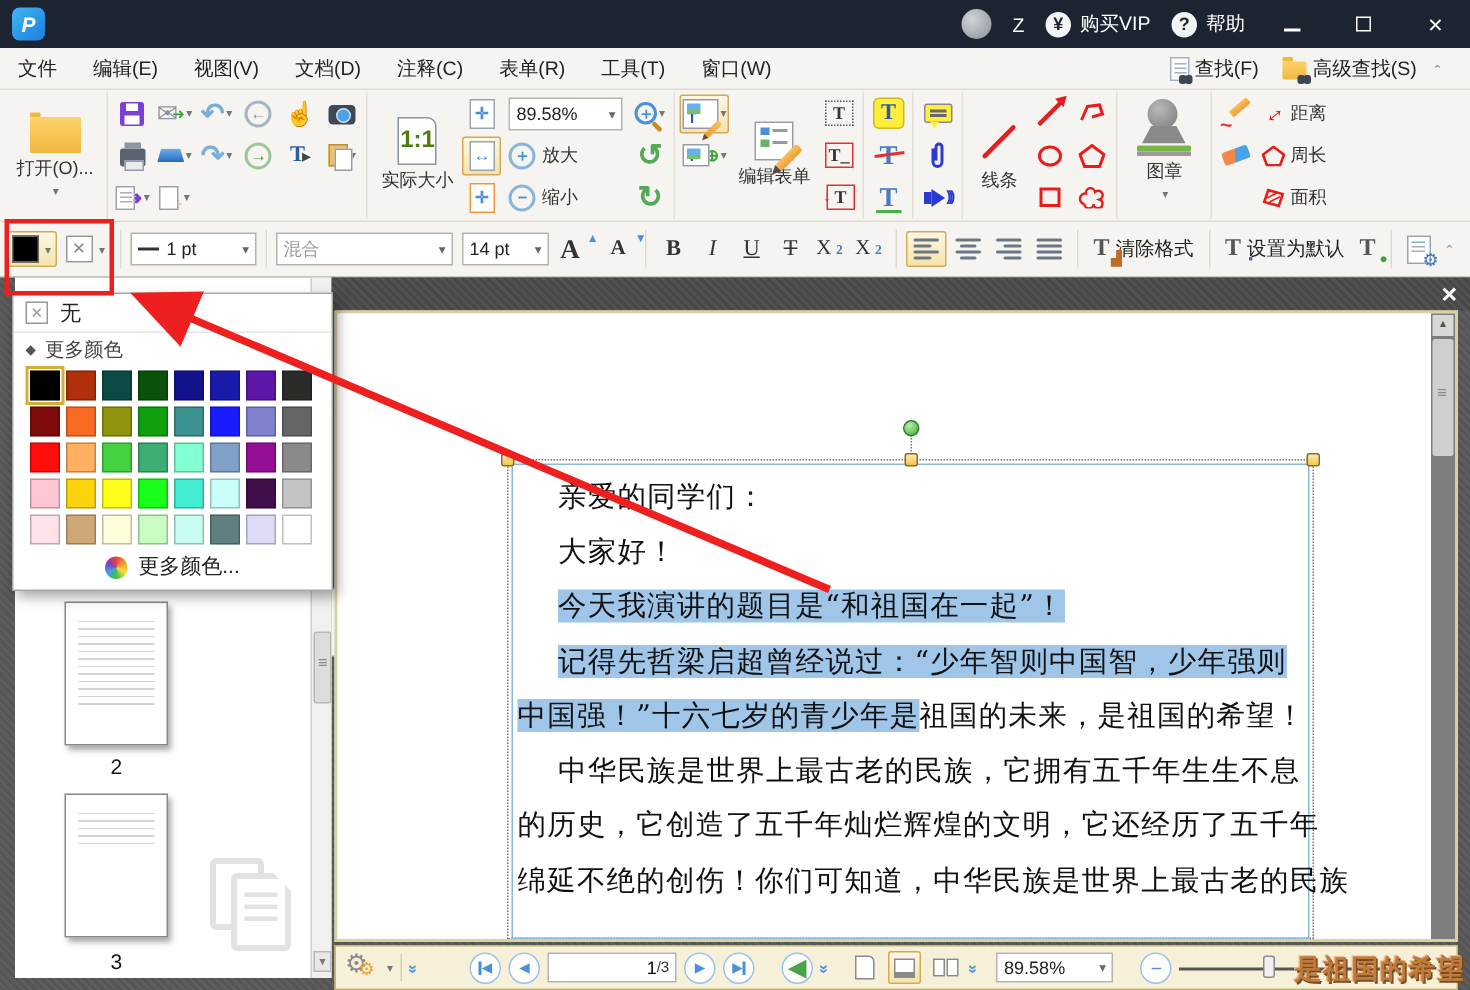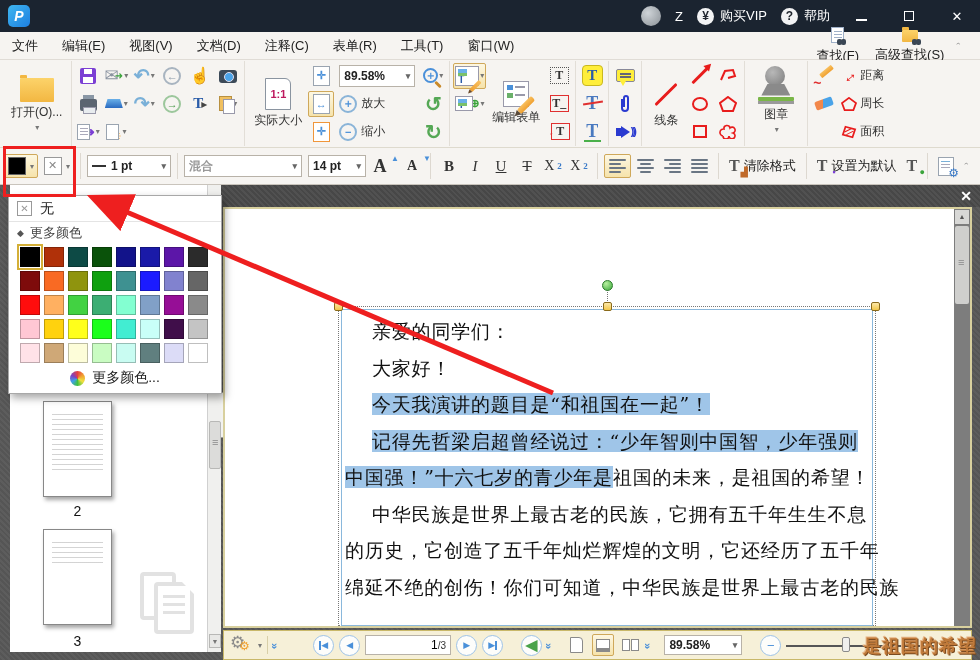--- a/index.html
+++ b/index.html
@@ -17,21 +17,21 @@
   .pill-circle { width:17px; height:17px; border-radius:50%; background:#f2f3f4; color:#20262e; font-size:12px; font-weight:bold; display:flex; align-items:center; justify-content:center; }
   .winbtn { width:34px; height:26px; display:flex; align-items:center; justify-content:center; color:#fff; font-size:13px; }
   .winbtn .maxbox { width:10px; height:10px; border:1.5px solid #fff; }
   .winbtn .minbar { width:11px; height:2px; background:#fff; margin-top:8px; }
 
   
   .menubar { position:absolute; left:0; top:32px; width:980px; height:28px; background:#f6f4f1; border-bottom:1px solid #e0dcd6; display:flex; align-items:center; font-size:13px; color:#222; }
   .menu-items { display:flex; }
   .menu-item { padding:5px 12px; }
   .menu-right { margin-left:auto; display:flex; align-items:center; gap:4px; padding-right:18px; }
-  .findbtn { display:flex; align-items:center; gap:4px; padding:2px 6px; font-size:13px;flex-direction:column; }
+  .findbtn { display:flex; align-items:center; gap:4px; padding:2px 6px; font-size:13px; }
   .doc-mini { width:13px; height:16px; background:#fff; border:1px solid #9fb0c8; position:relative; }
   .doc-mini::before { content:""; position:absolute; left:2px; top:3px; width:8px; height:1.5px; background:#9fb0c8; box-shadow:0 3px 0 #9fb0c8, 0 6px 0 #9fb0c8; }
   .binoc { position:absolute; right:-3px; bottom:-3px; width:9px; height:6px; }
   .binoc::before,.binoc::after { content:""; position:absolute; bottom:0; width:5px; height:6px; border-radius:2px; background:#3a4654; }
   .binoc::before { left:0; } .binoc::after { right:0; }
   .folder-mini { width:16px; height:12px; background:linear-gradient(#fcd36a,#f2b742); border-radius:1px; position:relative; margin-top:3px; }
   .folder-mini::before { content:""; position:absolute; top:-3px; left:0; width:7px; height:3px; background:#f2b742; border-radius:1px 1px 0 0; }
   .chev-up { color:#8a8a8a; font-size:9px; transform:scaleY(.8); }
 
   
@@ -59,24 +59,24 @@
   .camera { width:18px; height:13px; background:#3c4a58; border-radius:3px; position:relative; margin-top:2px; }
   .camera::before { content:""; position:absolute; left:5px; top:2px; width:8px; height:8px; border-radius:50%; background:#4aa3e8; border:1px solid #dde; }
   .tsel { font-family:"Liberation Serif",serif; font-weight:bold; color:#2a5ca8; font-size:15px; }
   .cursor-tri { color:#444; font-size:12px; margin-left:-2px; }
   .paste { width:13px; height:15px; background:#f0c060; border:1px solid #b89040; position:relative; }
   .paste::after { content:""; position:absolute; left:3px; top:2px; width:10px; height:13px; background:#fff; border:1px solid #99a; }
   .pagei { width:13px; height:16px; background:#fff; border:1px solid #9aa4b0; position:relative; }
   .pagei.lines::before { content:""; position:absolute; left:2px; top:3px; width:8px; height:1.5px; background:#aab; box-shadow:0 3px 0 #aab,0 6px 0 #aab; }
   .exparrow { color:#7b3fd4; font-weight:bold; font-size:12px; margin-left:-5px; }
   .newstar { color:#f59a23; font-size:11px; margin-left:-7px; margin-top:10px; }
-  .page11 { width:26px; height:32px; background:#fff; border:1px solid #8a94a0; display:flex; align-items:center; justify-content:center; color:#be185d; font-weight:bold; font-size:11px; border-radius:0 6px 0 0; }
+  .page11 { width:26px; height:32px; background:#fff; border:1px solid #8a94a0; display:flex; align-items:center; justify-content:center; color:#4d7c0f; font-weight:bold; font-size:16px; border-radius:0 6px 0 0; }
   .fitpage { width:17px; height:20px; background:#fff; border:1px solid #9aa4b0; display:flex; align-items:center; justify-content:center; color:#4a90d9; font-size:11px; font-weight:bold; }
   .fitpage.orange { border-color:#f0963a; }
-  .combo { background:#fff; border:1px solid #b8b2a8; height:22px; display:flex; align-items:center; font-size:12px; color:#222; padding:0 4px;font-weight:bold; }
+  .combo { background:#fff; border:1px solid #b8b2a8; height:22px; display:flex; align-items:center; font-size:12px; color:#222; padding:0 4px; }
   .combo .cv { flex:1; }
   .combo .ca { color:#666; font-size:9px; padding-left:4px; }
   .magni { width:15px; height:15px; border:2.5px solid #4a90d9; border-radius:50%; position:relative; display:flex; align-items:center; justify-content:center; color:#4a90d9; font-size:11px; font-weight:bold; }
   .magni::after { content:""; position:absolute; right:-6px; bottom:-5px; width:8px; height:3px; background:#c98a2a; transform:rotate(45deg); border-radius:2px; }
   .rot { font-size:20px; font-weight:bold; color:#55a855; }
   .editc { width:24px; height:20px; background:#fff; border:1px solid #99a; position:relative; }
   .editc::before { content:"T"; position:absolute; left:2px; bottom:0; font-size:10px; color:#2a5ca8; font-weight:bold; }
   .editc::after { content:""; position:absolute; left:2px; top:2px; width:9px; height:7px; background:linear-gradient(#6ab0e8 60%,#7ac06a 60%); }
   .pencil-over { position:absolute; right:-4px; bottom:-3px; width:13px; height:4px; background:linear-gradient(90deg,#f0a030,#f8c060); transform:rotate(-45deg); border-radius:1px; }
   .pencil-over::before { content:""; position:absolute; left:-4px; top:0; border-top:2px solid transparent; border-bottom:2px solid transparent; border-right:4px solid #6a4a2a; }

